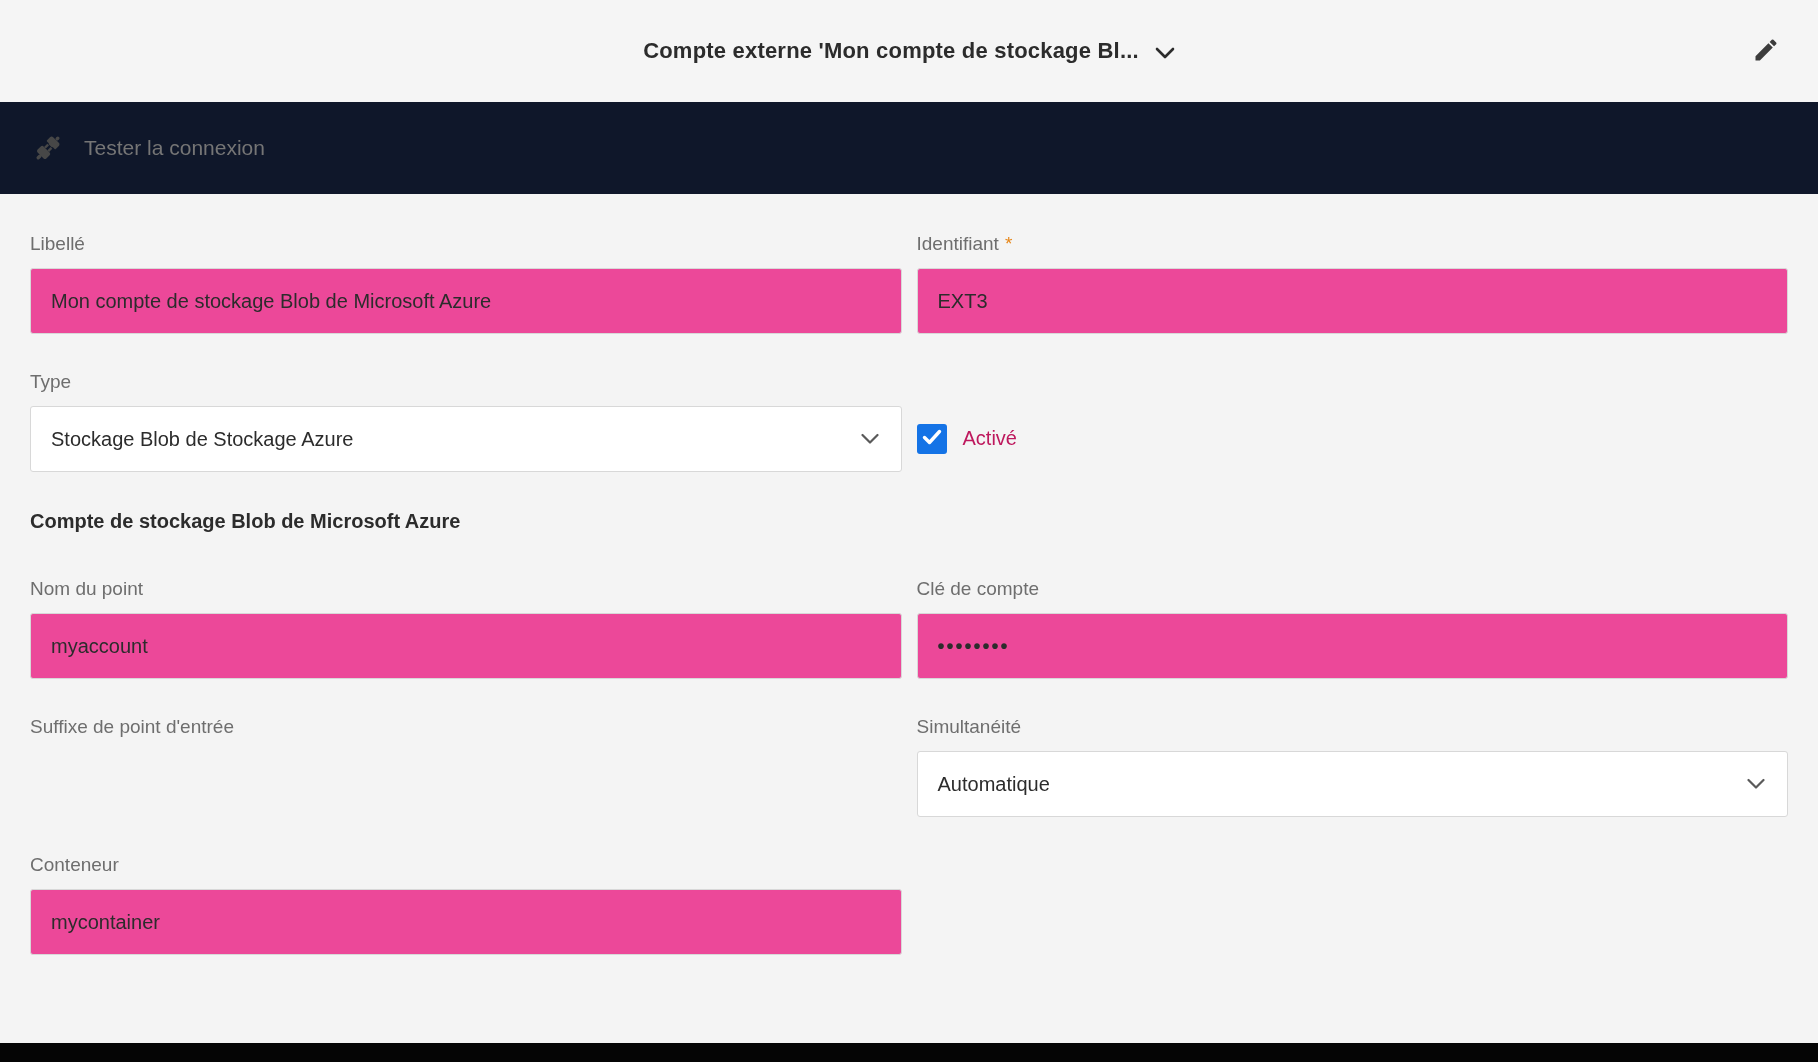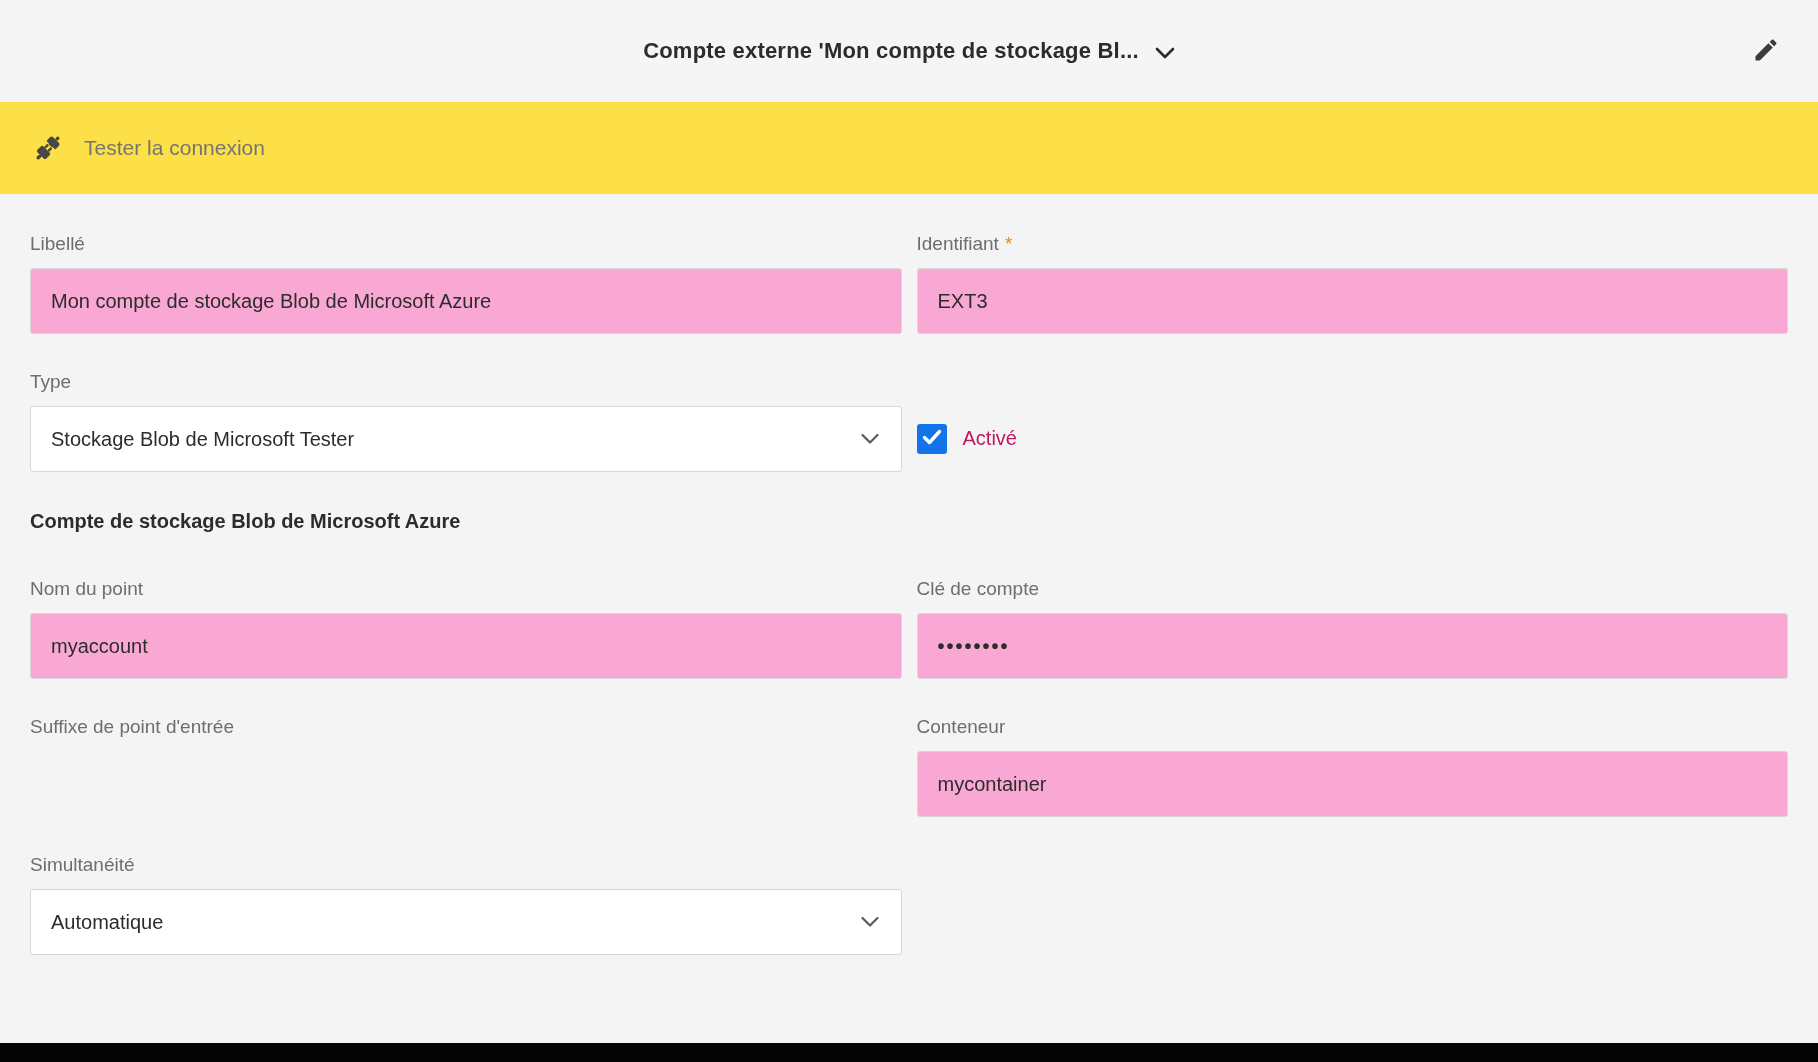--- a/index.html
+++ b/index.html
@@ -54,21 +54,21 @@
     color: #3c3c3c;
     cursor: pointer;
     background: transparent;
     border: none;
   }
   .edit-btn svg { width: 28px; height: 28px; }
 
   
   .toolbar {
     flex: 0 0 92px;
-    background: #fde047;
+    background: #0f172a;
     display: flex;
     align-items: center;
     padding: 0 30px;
   }
   .test-conn {
     display: flex;
     align-items: center;
     gap: 18px;
     cursor: pointer;
     background: transparent;
@@ -99,21 +99,21 @@
   .field-label {
     font-size: 19px;
     color: #6e6e6e;
     margin-bottom: 12px;
     line-height: 24px;
   }
   .required-mark { color: #e68619; margin-left: 6px; }
   .text-input {
     width: 100%;
     height: 66px;
-    background: #f9a8d4;
+    background: #ec4899;
     border: 1px solid #d8d8d8;
     border-radius: 3px;
     padding: 0 20px;
     font-size: 20px;
     color: #2c2c2c;
     font-family: inherit;
     outline: none;
   }
   .password-input { letter-spacing: 2px; font-weight: bold; }
   .select-box {
@@ -221,21 +221,21 @@
       <input class="text-input" type="text" value="Mon compte de stockage Blob de Microsoft Azure" style="">
     </div>
     <div class="field">
       <div class="field-label"><span>Identifiant</span><span class="required-mark">*</span></div>
       <input class="text-input" type="text" value="EXT3" style="">
     </div>
 
     <div class="field">
       <div class="field-label">Type</div>
       <div class="select-box">
-        <span>Stockage Blob de Microsoft Tester</span>
+        <span>Stockage Blob de Stockage Azure</span>
         <span class="select-chevron">
           <svg width="18" height="11" viewBox="0 0 18 11">
               <path d="M1.5 1.5 L9 9 L16.5 1.5" fill="none" stroke="currentColor" stroke-width="2.2" stroke-linecap="round" stroke-linejoin="round"></path>
             </svg>
         </span>
       </div>
     </div>
     <div class="field checkbox-field">
       <div class="checkbox" role="checkbox" aria-checked="true">
         <span>
@@ -255,34 +255,34 @@
     </div>
     <div class="field">
       <div class="field-label">Clé de compte</div>
       <input class="text-input password-input" type="text" value="••••••••" style="">
     </div>
 
     <div class="field">
       <div class="field-label">Suffixe de point d'entrée</div>
     </div>
     <div class="field">
-      <div class="field-label">Conteneur</div>
-      <input class="text-input" type="text" value="mycontainer" style="">
-    </div>
-
-    <div class="field">
       <div class="field-label">Simultanéité</div>
       <div class="select-box">
         <span>Automatique</span>
         <span class="select-chevron">
           <svg width="18" height="11" viewBox="0 0 18 11">
               <path d="M1.5 1.5 L9 9 L16.5 1.5" fill="none" stroke="currentColor" stroke-width="2.2" stroke-linecap="round" stroke-linejoin="round"></path>
             </svg>
         </span>
       </div>
     </div>
+
+    <div class="field">
+      <div class="field-label">Conteneur</div>
+      <input class="text-input" type="text" value="mycontainer" style="">
+    </div>
     <div class="field"></div>
 
   </div>
 
   <div class="bottom-bar"></div>
 
 </div>
 
 </body></html>

